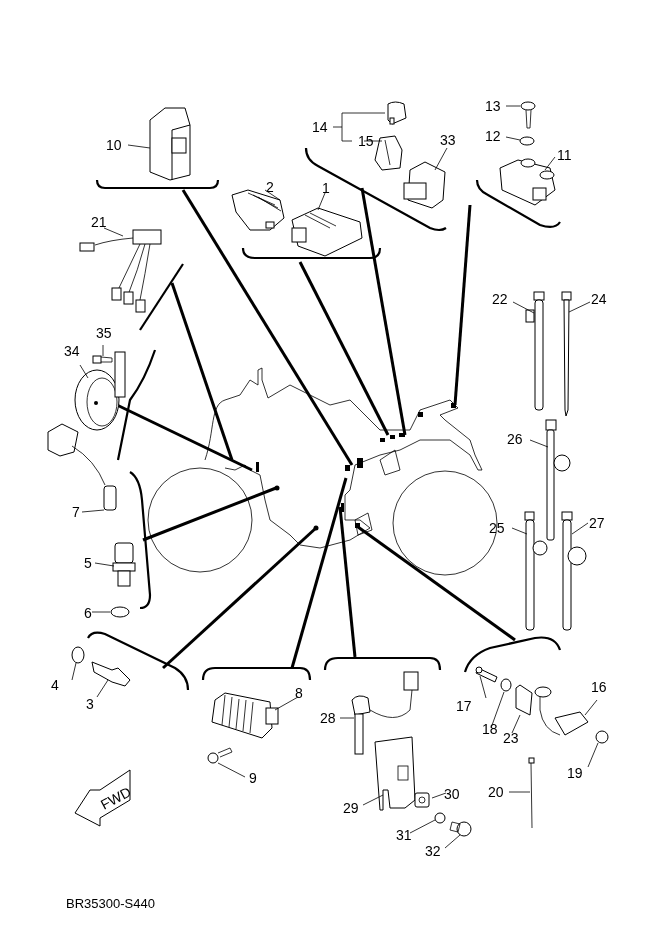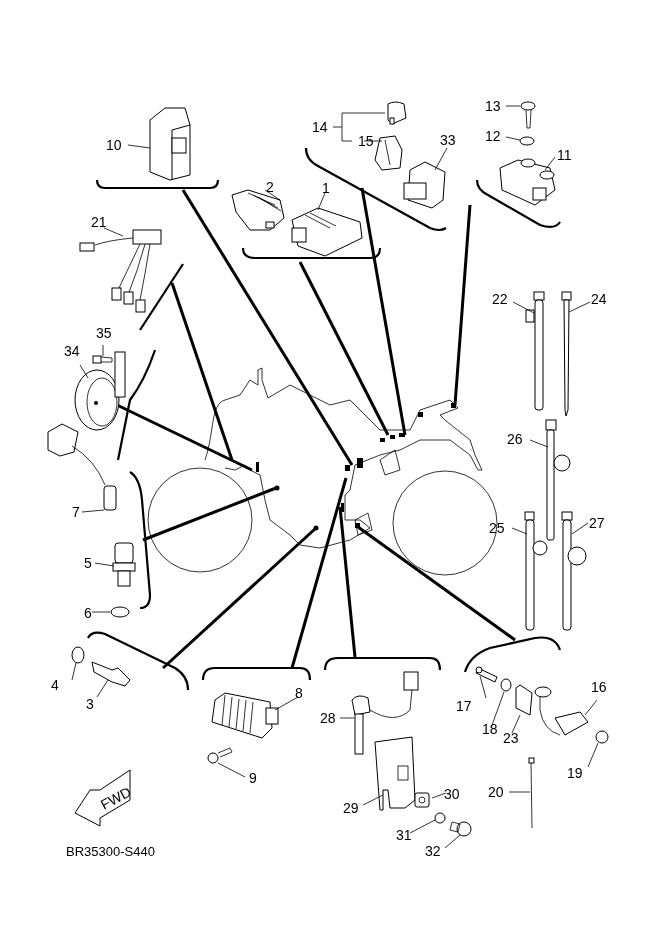--- a/index.html
+++ b/index.html
@@ -1,19 +1,19 @@
 <!DOCTYPE html>
 <html><head>
 <meta charset="utf-8">
 <style>
   html,body{margin:0;padding:0;background:#fff;}
   body{width:661px;height:935px;position:relative;overflow:hidden;font-family:"Liberation Sans",sans-serif;}
   svg{position:absolute;left:0;top:0;}
   .lbl{font-family:"Liberation Sans",sans-serif;font-size:14px;fill:#000;}
-  .code{position:absolute;left:66px;top:844px;font-size:13px;color:#000;font-family:"Liberation Sans",sans-serif;}
+  .code{position:absolute;left:66px;top:896px;font-size:13px;color:#000;font-family:"Liberation Sans",sans-serif;}
   .part{fill:#fff;stroke:#000;stroke-width:1;}
   .thin{fill:none;stroke:#000;stroke-width:0.8;}
   .lead{fill:none;stroke:#000;stroke-width:3;}
   .brk{fill:none;stroke:#000;stroke-width:2.2;}
   .ldr{fill:none;stroke:#000;stroke-width:0.8;}
 </style>
 </head>
 <body>
 
 <svg width="661" height="935" viewBox="0 0 661 935">

